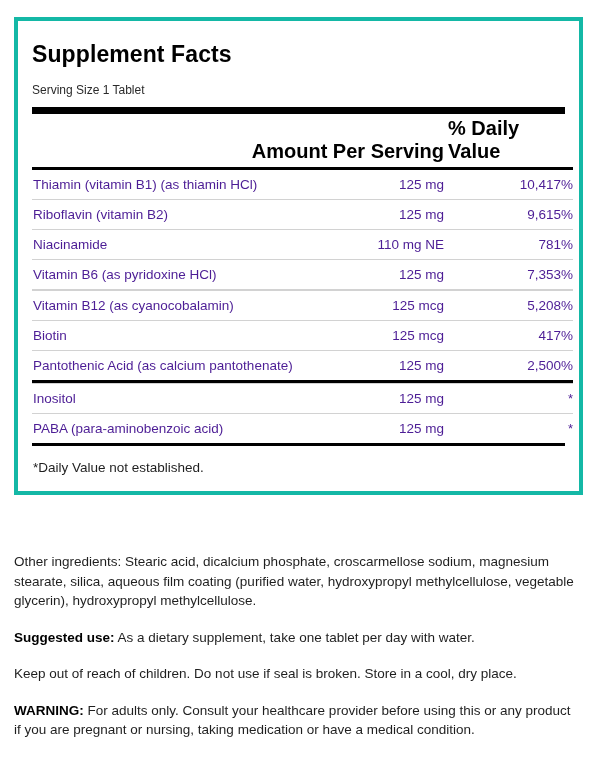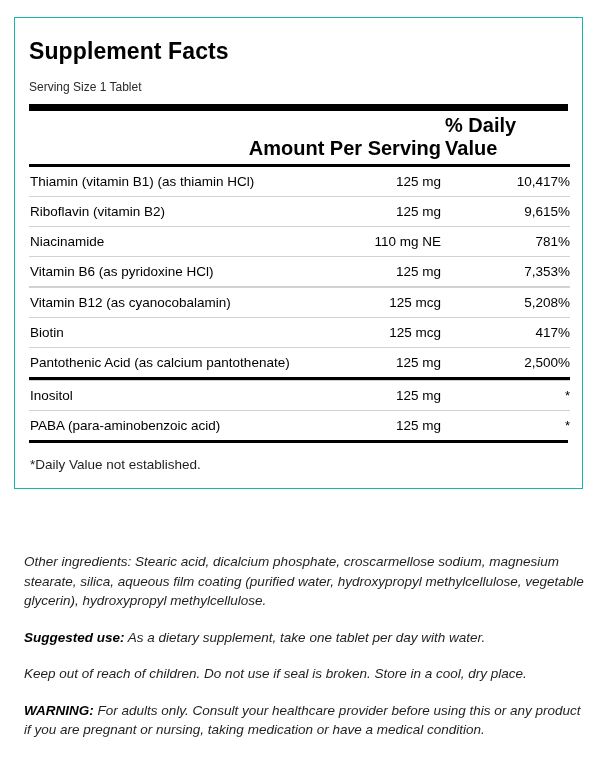--- a/index.html
+++ b/index.html
@@ -22,21 +22,21 @@
     box-sizing: border-box;
   }
 
   
   .sf-panel {
     position: absolute;
     left: 14px;
     top: 17px;
     width: 569px;
     box-sizing: border-box;
-    border: 1px solid #14b8a6;
+    border: 4px solid #14b8a6;
     background: #ffffff;
     padding: 14px 14px 16px 14px;
   }
 
   .sf-title {
     font-size: 23px;
     font-weight: bold;
     letter-spacing: 0.1px;
     line-height: 1.15;
     margin: 6px 0 0 0;
@@ -86,21 +86,21 @@
   .hdr-amount {
     text-align: right;
     padding-right: 4px !important;
   }
   .hdr-dv {
     text-align: left;
   }
 
   .nut-row td {
     font-size: 13.5px;
-    color: #000000;
+    color: #4c1d95;
     padding: 7px 0 7px 0;
     vertical-align: baseline;
     white-space: nowrap;
   }
   .nut-name   { text-align: left; padding-left: 1px !important; }
   .nut-amount { text-align: right; padding-right: 4px !important; }
   .nut-dv     { text-align: right; }
   .nut-dv.star { font-size: 13px; }
 
   .row-sep td {
@@ -122,24 +122,23 @@
 
   .sf-footnote {
     font-size: 13.5px;
     color: #1f1f1f;
     margin: 14px 0 0 1px;
   }
 
   
   .body-copy {
     position: absolute;
-    left: 24px;
+    left: 14px;
     top: 552px;
     width: 562px;
-    font-style: italic;
   }
   .body-copy p {
     font-size: 13.5px;
     line-height: 1.45;
     color: #1f1f1f;
     margin: 0 0 17px 0;
   }
   .body-copy p:last-child { margin-bottom: 0; }
   .lead { font-weight: bold; color: #000000; }
 </style>

